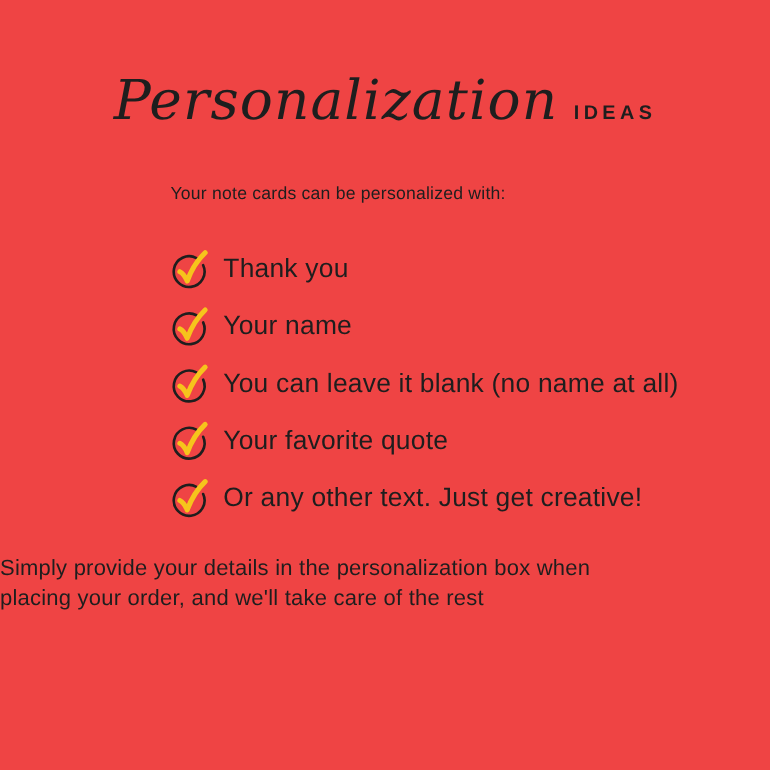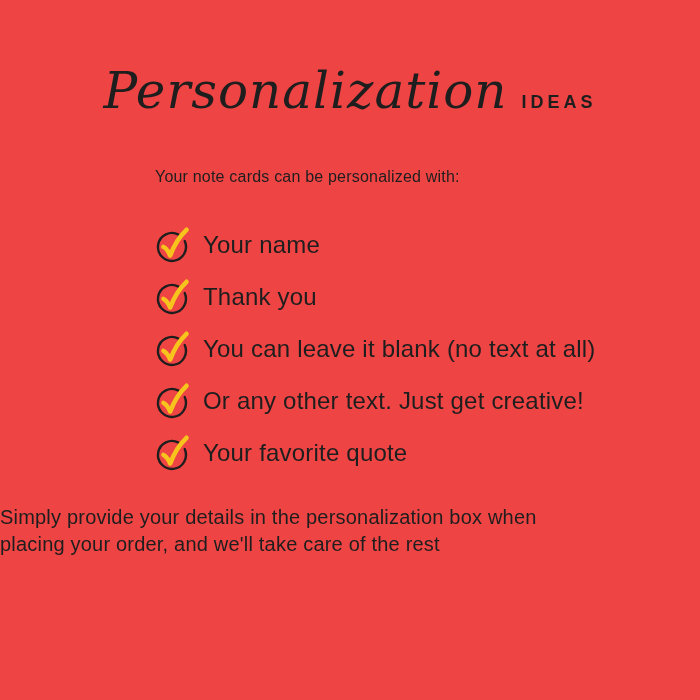--- a/index.html
+++ b/index.html
@@ -91,53 +91,53 @@
 
   <p class="intro">Your note cards can be personalized with:</p>
 
   <ul class="checklist">
 
     <li class="check-item">
       <svg class="check-icon" viewBox="0 0 38 38" aria-hidden="true">
         <path d="M 29.7 15.1 A 14 14 0 1 1 23.6 8.6" fill="none" stroke="#1e1e1e" stroke-width="2.4" stroke-linecap="round"></path>
         <path d="M 8.5 21 C 10.8 22 13.4 25.5 15.2 29.5 C 18.5 20.5 25 10 31.5 3.8" fill="none" stroke="#f6c41c" stroke-width="4.6" stroke-linecap="round" stroke-linejoin="round"></path>
       </svg>
+      <span class="check-label">Thank you</span>
+    </li>
+
+    <li class="check-item">
+      <svg class="check-icon" viewBox="0 0 38 38" aria-hidden="true">
+        <path d="M 29.7 15.1 A 14 14 0 1 1 23.6 8.6" fill="none" stroke="#1e1e1e" stroke-width="2.4" stroke-linecap="round"></path>
+        <path d="M 8.5 21 C 10.8 22 13.4 25.5 15.2 29.5 C 18.5 20.5 25 10 31.5 3.8" fill="none" stroke="#f6c41c" stroke-width="4.6" stroke-linecap="round" stroke-linejoin="round"></path>
+      </svg>
       <span class="check-label">Your name</span>
     </li>
 
     <li class="check-item">
       <svg class="check-icon" viewBox="0 0 38 38" aria-hidden="true">
         <path d="M 29.7 15.1 A 14 14 0 1 1 23.6 8.6" fill="none" stroke="#1e1e1e" stroke-width="2.4" stroke-linecap="round"></path>
         <path d="M 8.5 21 C 10.8 22 13.4 25.5 15.2 29.5 C 18.5 20.5 25 10 31.5 3.8" fill="none" stroke="#f6c41c" stroke-width="4.6" stroke-linecap="round" stroke-linejoin="round"></path>
       </svg>
-      <span class="check-label">Thank you</span>
+      <span class="check-label">You can leave it blank (no name at all)</span>
     </li>
 
     <li class="check-item">
       <svg class="check-icon" viewBox="0 0 38 38" aria-hidden="true">
         <path d="M 29.7 15.1 A 14 14 0 1 1 23.6 8.6" fill="none" stroke="#1e1e1e" stroke-width="2.4" stroke-linecap="round"></path>
         <path d="M 8.5 21 C 10.8 22 13.4 25.5 15.2 29.5 C 18.5 20.5 25 10 31.5 3.8" fill="none" stroke="#f6c41c" stroke-width="4.6" stroke-linecap="round" stroke-linejoin="round"></path>
       </svg>
-      <span class="check-label">You can leave it blank (no text at all)</span>
+      <span class="check-label">Your favorite quote</span>
     </li>
 
     <li class="check-item">
       <svg class="check-icon" viewBox="0 0 38 38" aria-hidden="true">
         <path d="M 29.7 15.1 A 14 14 0 1 1 23.6 8.6" fill="none" stroke="#1e1e1e" stroke-width="2.4" stroke-linecap="round"></path>
         <path d="M 8.5 21 C 10.8 22 13.4 25.5 15.2 29.5 C 18.5 20.5 25 10 31.5 3.8" fill="none" stroke="#f6c41c" stroke-width="4.6" stroke-linecap="round" stroke-linejoin="round"></path>
       </svg>
       <span class="check-label">Or any other text. Just get creative!</span>
-    </li>
-
-    <li class="check-item">
-      <svg class="check-icon" viewBox="0 0 38 38" aria-hidden="true">
-        <path d="M 29.7 15.1 A 14 14 0 1 1 23.6 8.6" fill="none" stroke="#1e1e1e" stroke-width="2.4" stroke-linecap="round"></path>
-        <path d="M 8.5 21 C 10.8 22 13.4 25.5 15.2 29.5 C 18.5 20.5 25 10 31.5 3.8" fill="none" stroke="#f6c41c" stroke-width="4.6" stroke-linecap="round" stroke-linejoin="round"></path>
-      </svg>
-      <span class="check-label">Your favorite quote</span>
     </li>
 
   </ul>
 
   <footer class="footer-note">
     <span>Simply provide your details in the personalization box when</span><br>
     <span>placing your order, and we'll take care of the rest</span>
   </footer>
 
 </div>

